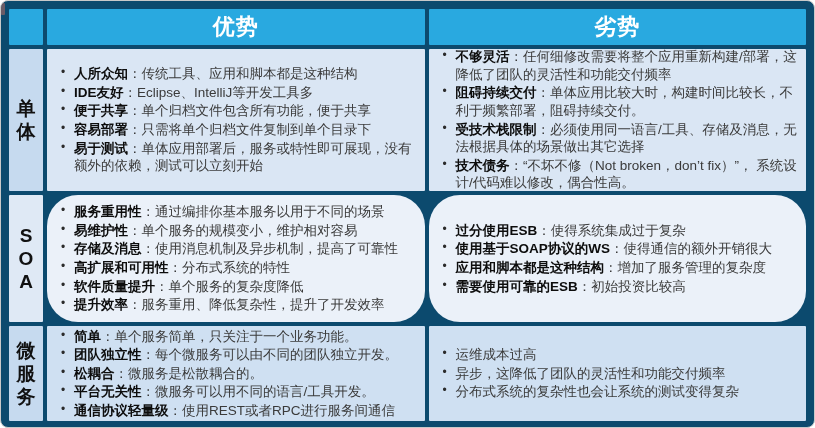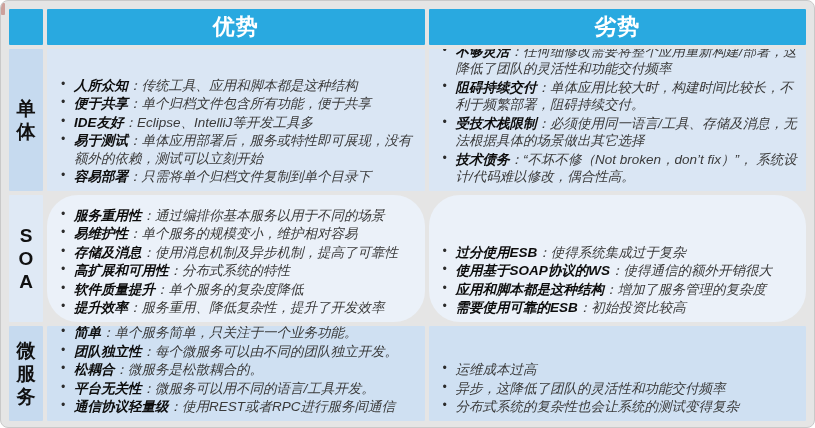--- a/index.html
+++ b/index.html
@@ -3,21 +3,21 @@
 <meta charset="utf-8">
 <style>
   html, body { margin: 0; padding: 0; background: #ffffff; }
   body { font-family: "Liberation Sans", "DejaVu Sans", sans-serif; }
 
   .slide-frame {
     position: relative;
     width: 815px;
     height: 428px;
     box-sizing: border-box;
-    background: #e5e5e5;
+    background: #0c4a6e;
     border: 1px solid #c9c9c9;
     border-radius: 8px;
     overflow: hidden;
   }
 
   .corner-mark {
     position: absolute;
     left: 0; top: 2px;
     width: 4px; height: 12px;
     background: #b96a61;
@@ -56,22 +56,21 @@
     justify-content: center;
     font-weight: bold;
     color: #111111;
     font-size: 19px;
     line-height: 1.22;
   }
   .label-cell .ch { display: block; text-align: center; }
 
   .body-cell {
     display: flex;
-    align-items: flex-end;
-    font-style: italic;
+    align-items: center;
   }
 
   .r1l, .r3l { background: var(--c-band-label, #c6daef); }
   .r2l       { background: var(--c-alt-label, #dfe9f5); }
   .r1b       { background: var(--c-band-body, #dae6f4); }
   .r2b       { background: var(--c-alt-body, #ebf1f9); border-radius: 31px; }
   .r3b       { background: var(--c-band3-body, #cfe0f2); }
 
   ul.items {
     list-style: none;
@@ -109,24 +108,24 @@
     <div class="cell hdr">优势</div>
     <div class="cell hdr">劣势</div>
 
     <div class="cell label-cell r1l">
         <span class="ch">单</span>
         <span class="ch">体</span>
       </div>
     <div class="cell body-cell r1b">
       <ul class="items">
           <li><span class="term">人所众知</span><span>：</span><span>传统工具、应用和脚本都是这种结构</span></li>
+          <li><span class="term">IDE友好</span><span>：</span><span>Eclipse、IntelliJ等开发工具多</span></li>
           <li><span class="term">便于共享</span><span>：</span><span>单个归档文件包含所有功能，便于共享</span></li>
-          <li><span class="term">IDE友好</span><span>：</span><span>Eclipse、IntelliJ等开发工具多</span></li>
+          <li><span class="term">容易部署</span><span>：</span><span>只需将单个归档文件复制到单个目录下</span></li>
           <li><span class="term">易于测试</span><span>：</span><span>单体应用部署后，服务或特性即可展现，没有额外的依赖，测试可以立刻开始</span></li>
-          <li><span class="term">容易部署</span><span>：</span><span>只需将单个归档文件复制到单个目录下</span></li>
         </ul>
     </div>
     <div class="cell body-cell r1b">
       <ul class="items">
           <li><span class="term">不够灵活</span><span>：</span><span>任何细修改需要将整个应用重新构建/部署，这降低了团队的灵活性和功能交付频率</span></li>
           <li><span class="term">阻碍持续交付</span><span>：</span><span>单体应用比较大时，构建时间比较长，不利于频繁部署，阻碍持续交付。</span></li>
           <li><span class="term">受技术栈限制</span><span>：</span><span>必须使用同一语言/工具、存储及消息，无法根据具体的场景做出其它选择</span></li>
           <li><span class="term">技术债务</span><span>：</span><span>“不坏不修（Not broken，don’t fix）”， 系统设计/代码难以修改，偶合性高。</span></li>
         </ul>
     </div>

